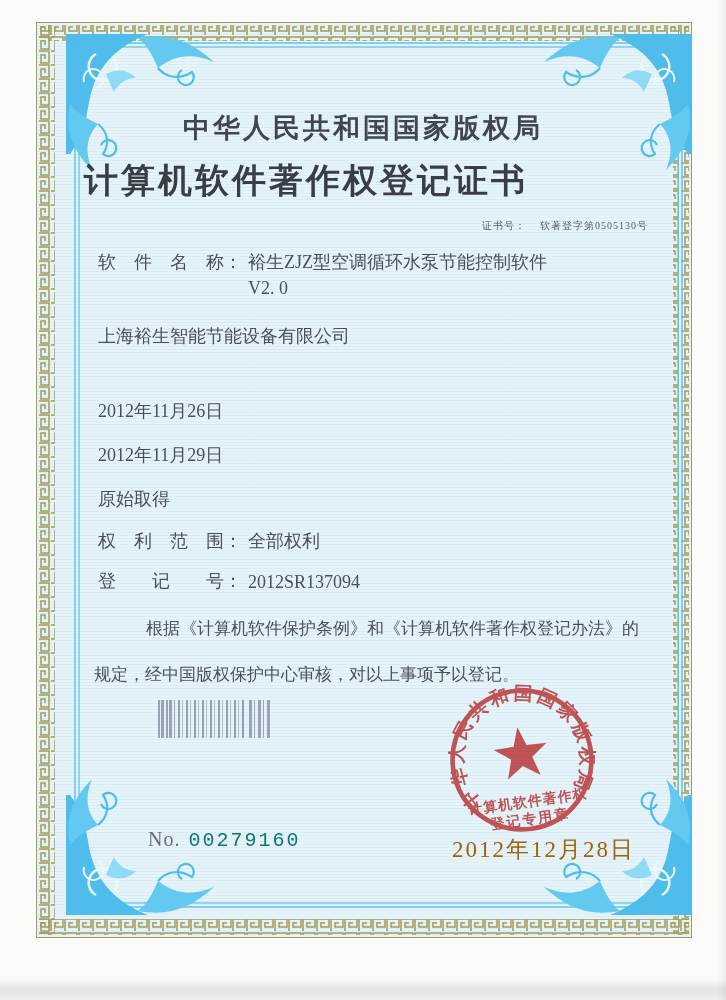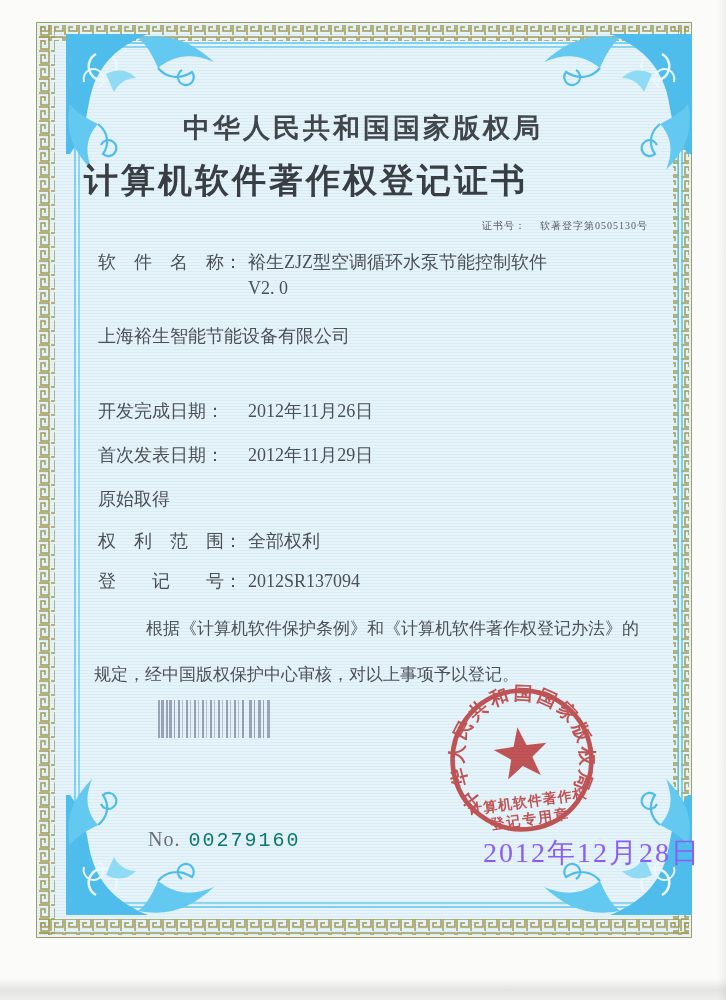--- a/index.html
+++ b/index.html
@@ -30,21 +30,21 @@
   .main-title{
     position:absolute;left:0;top:158px;width:612px;text-align:center;
     font-size:34px;font-weight:700;letter-spacing:3px;color:#393e44;
   }
   .certno{
     position:absolute;top:219px;right:78px;
     font-size:10px;color:#565b61;letter-spacing:1px;
   }
   .certno .val{margin-left:14px;}
   .field-row{
-    position:absolute;left:98px;display:flex;align-items:center;
+    position:absolute;left:98px;display:flex;align-items:flex-end;
     font-size:18px;color:#4b5056;white-space:nowrap;
   }
   .field-row .lbl{width:150px;flex:none;}
   .field-row .val{margin-left:0;font-family:Liberation Serif, serif;}
   .val2line{
     position:absolute;left:248px;font-size:18px;color:#4b5056;white-space:nowrap;
   }
   .statement{position:absolute;left:94px;top:606px;width:586px;
     font-size:17px;line-height:46px;color:#4b5056;}
   .statement .l1{padding-left:52px;white-space:nowrap;}
@@ -59,21 +59,21 @@
       repeating-linear-gradient(0deg,rgba(230,243,248,.95) 0 1px,rgba(0,0,0,0) 1px 3px,rgba(230,243,248,.75) 3px 4px,rgba(0,0,0,0) 4px 6px);}
   .bc-right{width:21px;background:repeating-linear-gradient(90deg,#8d96aa 0 3px,rgba(0,0,0,0) 3px 5px,#8d96aa 5px 6px,rgba(0,0,0,0) 6px 9px);}
 
   
   .seal{position:absolute;left:434px;top:672px;width:176px;height:176px;
     mix-blend-mode:multiply;opacity:.92;z-index:5;}
   
   .serial{position:absolute;left:148px;top:828px;font-size:20px;color:#6a6f75;letter-spacing:1px;}
   .serial .digits{font-family:"Liberation Mono","DejaVu Sans Mono",monospace;
     color:#0f766e;letter-spacing:2px;margin-left:8px;font-size:20px;}
-  .issue-date{position:absolute;left:452px;top:834px;font-size:28px;color:#8b5cf6;letter-spacing:2px;z-index:1;margin-left:31px;}
+  .issue-date{position:absolute;left:452px;top:834px;font-size:23px;color:#a16207;letter-spacing:2px;z-index:1;}
 
   
   .page-bottom-shadow{position:absolute;left:0;bottom:0;width:726px;height:22px;
     background:linear-gradient(180deg,rgba(0,0,0,0) 0,rgba(120,120,120,.18) 55%,rgba(200,200,200,.25) 100%);}
   .page-right-shadow{position:absolute;right:0;top:0;width:8px;height:1000px;
     background:linear-gradient(90deg,rgba(0,0,0,0),rgba(140,140,140,.12));}
 </style>
 </head>
 <body>
 
@@ -158,26 +158,24 @@
   <span class="lbl">软　件　名　称：</span>
   <span class="val">裕生ZJZ型空调循环水泵节能控制软件</span>
 </div>
 <div class="val2line" style="top:278px;">V2. 0</div>
 
 <div class="field-row" style="top:324px;">
   <span class="val">上海裕生智能节能设备有限公司</span>
 </div>
 
 <div class="field-row" style="top:399px;">
-  <span class="lbl">开发完成日期：</span>
   <span class="val">2012年11月26日</span>
 </div>
 
 <div class="field-row" style="top:443px;">
-  <span class="lbl">首次发表日期：</span>
   <span class="val">2012年11月29日</span>
 </div>
 
 <div class="field-row" style="top:487px;">
   <span class="val">原始取得</span>
 </div>
 
 <div class="field-row" style="top:529px;">
   <span class="lbl">权　利　范　围：</span>
   <span class="val">全部权利</span>

